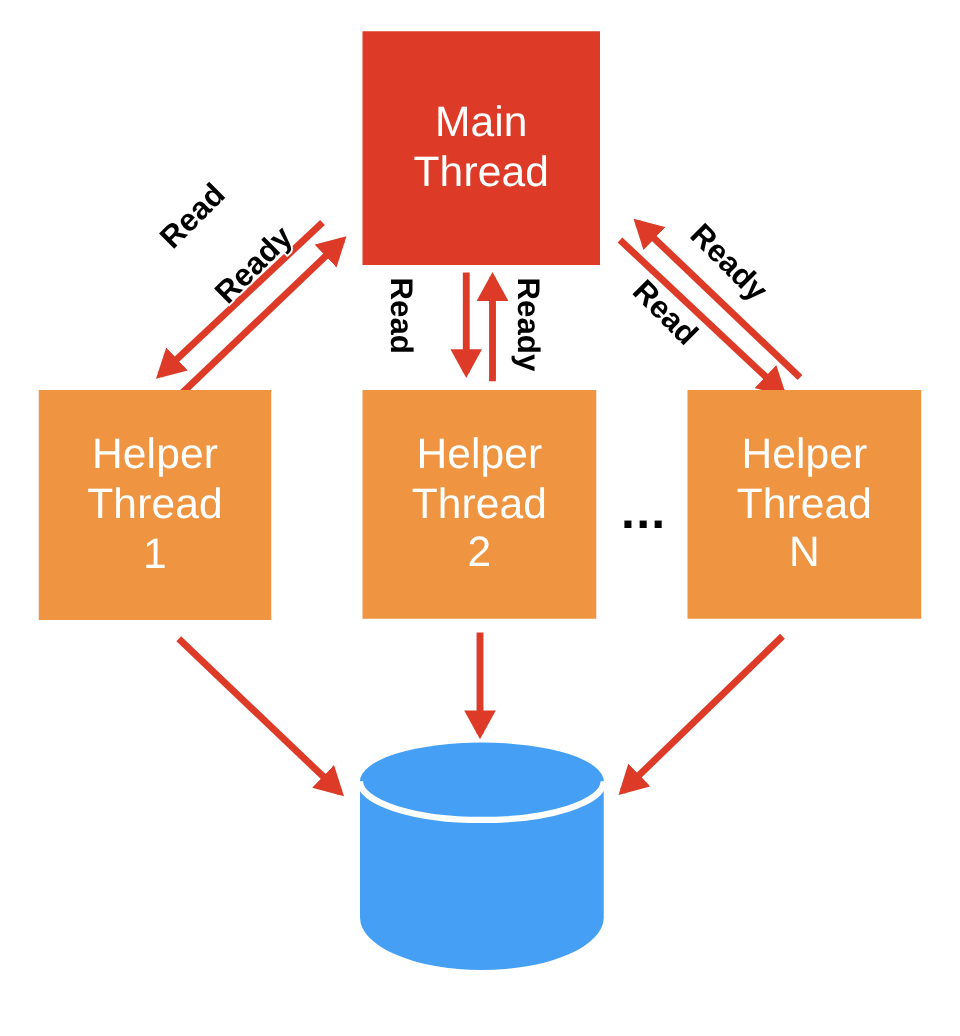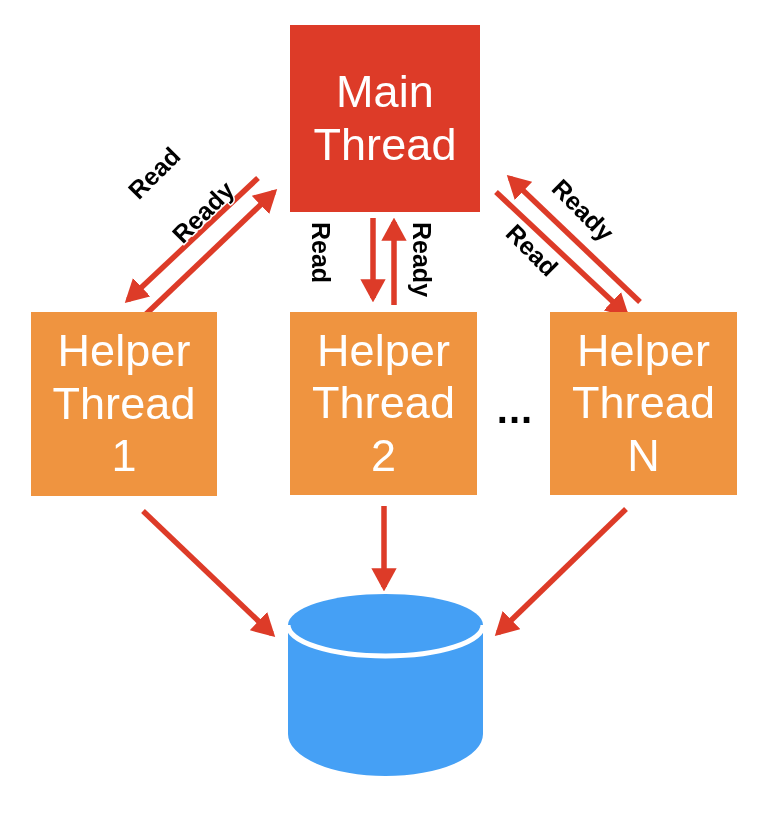--- a/index.html
+++ b/index.html
@@ -24,21 +24,21 @@
   }
 
   .node-box {
     position: absolute;
     display: flex;
     flex-direction: column;
     align-items: center;
     justify-content: center;
     color: #ffffff;
     font-family: "Liberation Sans", sans-serif;
-    font-size: 45px;
+    font-size: 34px;
     line-height: 1.17;
     font-weight: 400;
     text-align: center;
     letter-spacing: 0.1px;
     box-sizing: border-box;
   }
 
   .node-box .ln { display: block; white-space: nowrap; }
 
   

